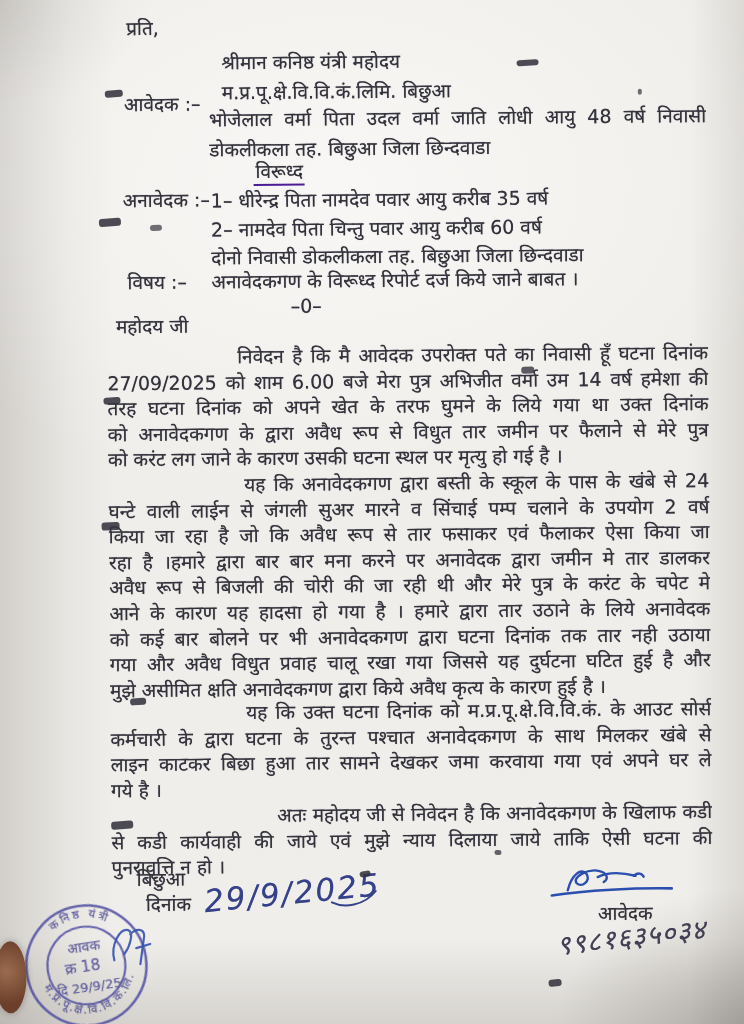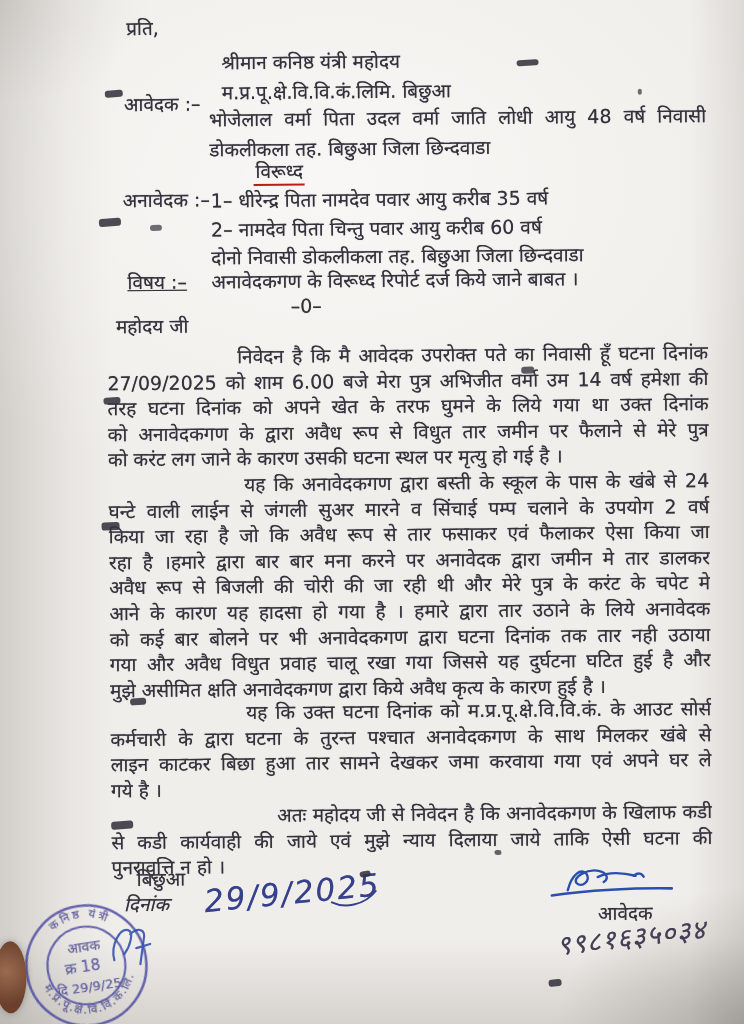--- a/index.html
+++ b/index.html
@@ -27,21 +27,21 @@
   .j::after{content:"";display:inline-block;width:100%;height:0;vertical-align:top;}
   .para{line-height:25.6px;width:601px;}
   .p1 .ind{text-indent:130px;}
   .p2 .ind{text-indent:136px;}
   .p3 .ind{text-indent:136px;}
   .p4 .ind{text-indent:166px;}
   .addr{line-height:30px;}
   .avedak-val{line-height:30px;width:497px;}
   .avedak-val .ln{height:30px;}
   .anav-val{line-height:28.7px;}
-  .viruddh{border-bottom:2px solid #b91c1c;padding:0 2px;text-align:center;}
+  .viruddh{border-bottom:2px solid #4c1d95;padding:0 2px;text-align:center;}
   .hw-date{
     font-size:31px;font-style:italic;color:#36418b;letter-spacing:2px;
     transform:rotate(-5deg);text-shadow:0 0 .5px rgba(54,65,139,.6);white-space:nowrap;
   }
   .phone{
     font-size:27px;font-style:italic;color:#453f55;letter-spacing:1px;
     transform:rotate(-6deg);text-shadow:0 0 .6px rgba(69,63,85,.6);white-space:nowrap;
   }
   .smudge{position:absolute;background:#34333d;border-radius:3px;opacity:.88;}
   .finger{
@@ -74,21 +74,21 @@
 
   <div class="abs viruddh" style="left:252px;top:157px;">विरूध्द</div>
 
   <div class="abs" style="left:121px;top:185px;">अनावेदक :–</div>
   <div class="abs anav-val" style="left:209px;top:185px;">
     <div>1– धीरेन्द्र पिता नामदेव पवार आयु करीब 35 वर्ष</div>
     <div>2– नामदेव पिता चिन्तु पवार आयु करीब 60 वर्ष</div>
     <div>दोनो निवासी डोकलीकला तह. बिछुआ जिला छिन्दवाडा</div>
   </div>
 
-  <div class="abs" style="left:125px;top:267px;text-decoration:underline;">विषय :–</div>
+  <div class="abs" style="left:125px;top:267px;">विषय :–</div>
   <div class="abs" style="left:209px;top:267px;">अनावेदकगण के विरूध्द रिपोर्ट दर्ज किये जाने बाबत ।</div>
 
   <div class="abs" style="left:288px;top:294px;">–0–</div>
 
   <div class="abs" style="left:113px;top:311px;">महोदय जी</div>
 
   <div class="abs para p1" style="left:104px;top:343px;">
     <div class="ln j ind">निवेदन है कि मै आवेदक उपरोक्त पते का निवासी हूँ घटना दिनांक</div>
     <div class="ln j">27/09/2025 को शाम 6.00 बजे मेरा पुत्र अभिजीत वर्मा उम 14 वर्ष हमेशा की</div>
     <div class="ln j">तरह घटना दिनांक को अपने खेत के तरफ घुमने के लिये गया था उक्त दिनांक</div>
@@ -115,21 +115,21 @@
     <div class="ln">गये है ।</div>
   </div>
 
   <div class="abs para p4" style="left:104px;top:802px;">
     <div class="ln j ind">अतः महोदय जी से निवेदन है कि अनावेदकगण के खिलाफ कडी</div>
     <div class="ln j">से कडी कार्यवाही की जाये एवं मुझे न्याय दिलाया जाये ताकि ऐसी घटना की</div>
     <div class="ln">पुनरावृत्ति न हो ।</div>
   </div>
 
   <div class="abs" style="left:129px;top:864px;">बिछुआ</div>
-  <div class="abs" style="left:116px;top:889px;font-style:italic;">दिनांक</div>
+  <div class="abs" style="left:138px;top:889px;">दिनांक</div>
   <div class="abs hw-date" style="left:196px;top:874px;">29/9/2025</div>
   <svg class="abs" style="left:322px;top:884px;" width="50" height="26" viewBox="0 0 50 26">
     <path d="M2,18 C14,24 34,22 46,7" fill="none" stroke="#36418b" stroke-width="2" stroke-linecap="round"></path>
   </svg>
 
   <div class="sig-wrap">
     <svg width="132" height="40" viewBox="0 0 132 40">
       <path d="M22,26 C26,10 36,3 41,10 C45,17 36,24 31,19 C26,13 42,4 54,7 C62,9 63,15 58,18 M52,13 C64,7 78,9 90,12 M88,12 c4,-3 8,-3 10,1" fill="none" stroke="#2b4fae" stroke-width="2.4" stroke-linecap="round"></path>
       <path d="M6,31 C40,26 90,24 126,25" fill="none" stroke="#2b4fae" stroke-width="2.6" stroke-linecap="round"></path>
     </svg>

